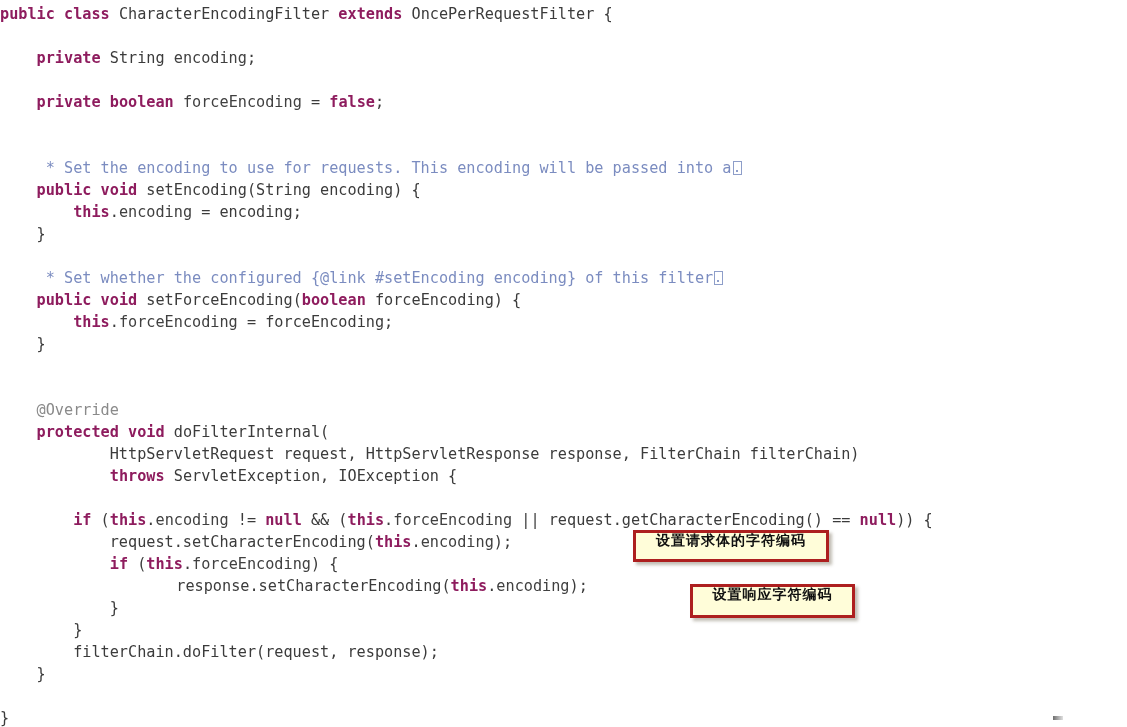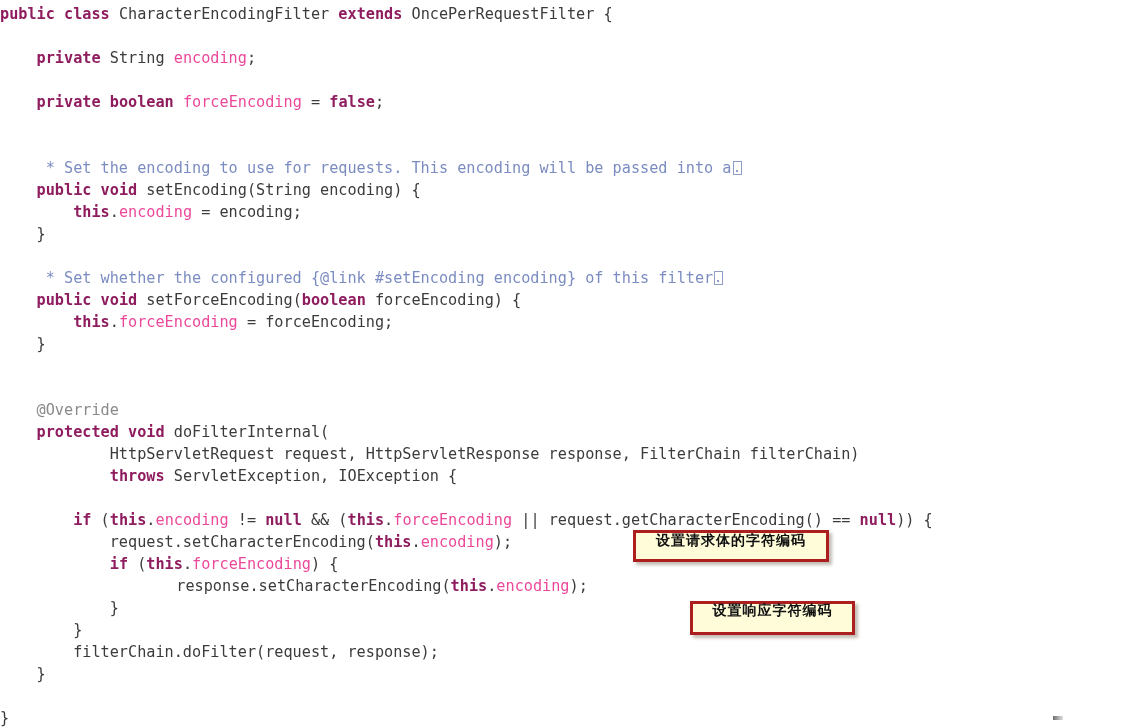--- a/index.html
+++ b/index.html
@@ -28,21 +28,21 @@
     white-space: pre;
     font-family: "DejaVu Sans Mono", "Liberation Mono", monospace;
     font-size: 15.2px;
     line-height: 22px;
     letter-spacing: 0px;
     color: #3b3b3b;
   }
 
   
   .kw   { color: #8e1c5e; font-weight: bold; }
-  .fld  { color: #ec4899; }
+  .fld  { color: #404040; }
   .cmt  { color: #7b8cc0; }
   .ann  { color: #8a8a8a; }
   .pln  { color: #3b3b3b; }
 
   
   .tofu {
     display: inline-block;
     width: 9px;
     height: 14px;
     border: 1px solid #8e9ec9;
@@ -118,18 +118,18 @@
       <div class="code-line" style="top: 597px;"><span class="pln">            }</span></div>
       <div class="code-line" style="top: 619px;"><span class="pln">        }</span></div>
       <div class="code-line" style="top: 641px;"><span class="pln">        filterChain.doFilter(request, response);</span></div>
       <div class="code-line" style="top: 663px;"><span class="pln">    }</span></div>
       <div class="code-line" style="top: 707px;"><span class="pln">}</span></div>
     </div>
   <div id="callouts">
       <div class="callout" style="left: 633px; top: 530px; width: 196px; height: 32px;">
         <span class="callout-inner">设置请求体的字符编码</span>
       </div>
-      <div class="callout" style="left: 690px; top: 601px; width: 165px; height: 34px; font-family: Liberation Mono, monospace;">
+      <div class="callout" style="left: 690px; top: 584px; width: 165px; height: 34px;">
         <span class="callout-inner">设置响应字符编码</span>
       </div>
     </div>
   <div class="corner-artifact" style="left:1053px; top:716px;"></div>
 </div>
 
 </body></html>

